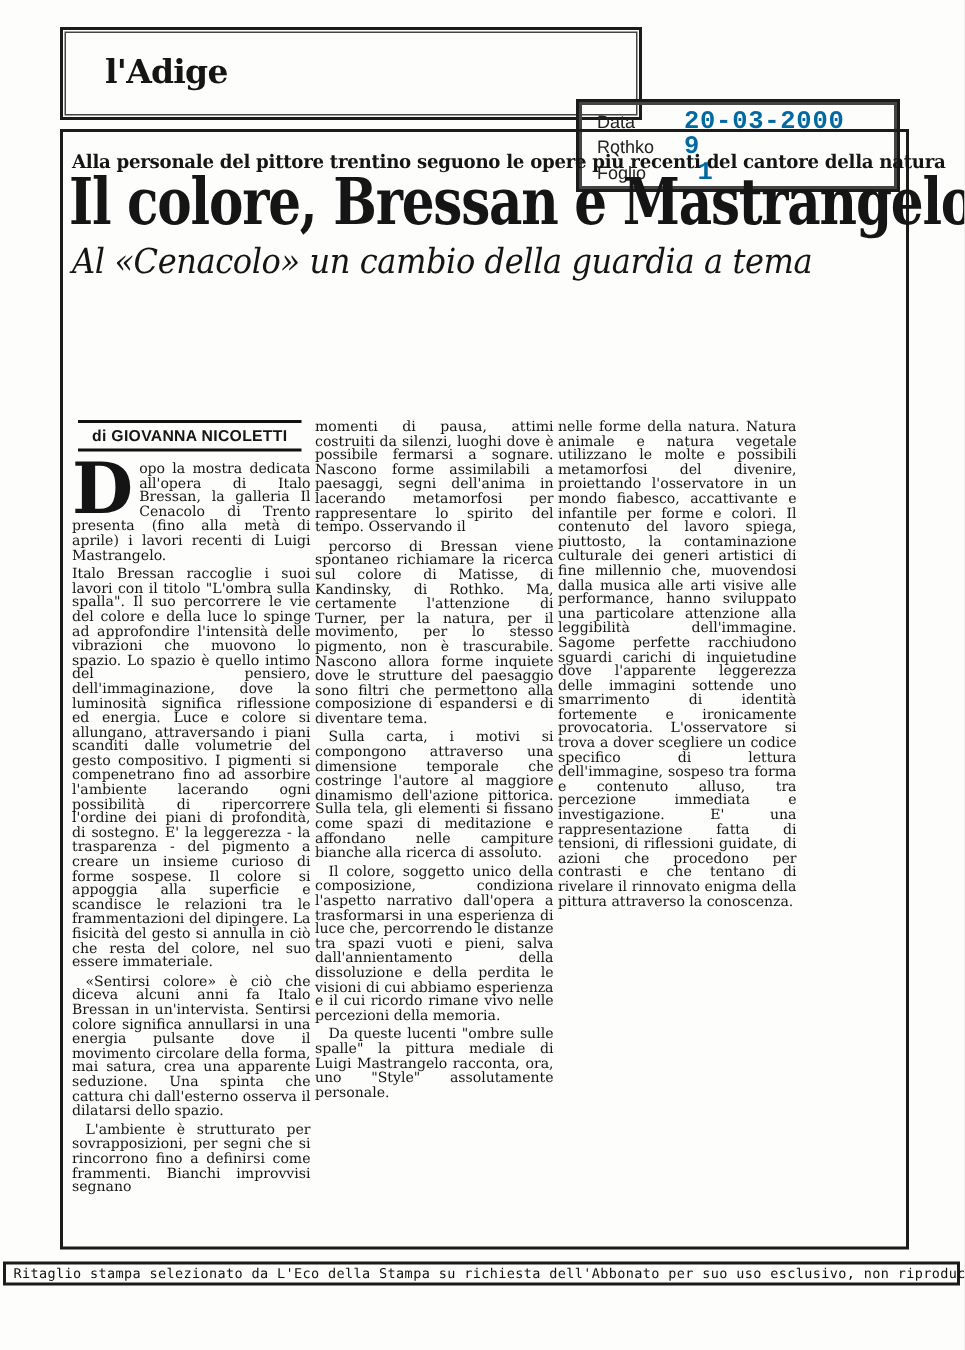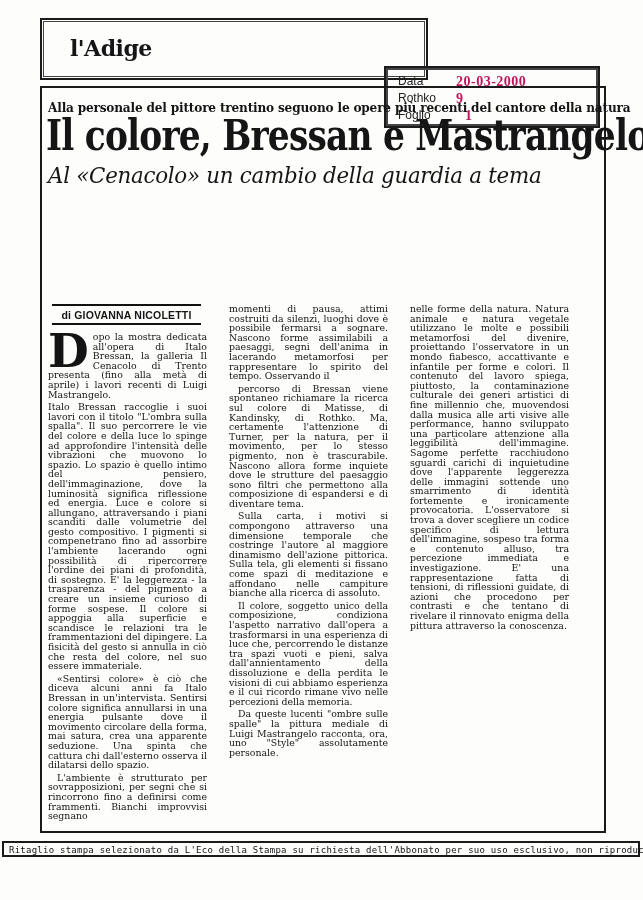--- a/index.html
+++ b/index.html
@@ -24,22 +24,22 @@
     border:2px solid #1b1b1b; box-shadow:0 0 0 2px #444 inset;
     padding:5px 0 0 12px;
     margin-top:48px;
   }
   .meta-row { display:flex; line-height:17px; }
   .meta-label {
     width:58px; font-family:"Liberation Sans", sans-serif;
     font-size:12px; color:#222;
   }
   .meta-value {
-    font-family:Liberation Serif, serif; font-size:14px;
-    font-weight:bold; color:#be185d; letter-spacing:0.5px;
+    font-family:Liberation Mono, monospace; font-size:17px;
+    font-weight:bold; color:#0369a1; letter-spacing:0.5px;
   }
   .meta-value.foglio { padding-left:9px; }
   
   .article-box {
     position:absolute; left:40px; top:86px; width:566px; height:747px;
     border:2px solid #1b1b1b;
     padding-left:38px;
   }
   .kicker {
     position:absolute; left:6px; top:12px; width:540px;
@@ -54,21 +54,21 @@
     transform:scaleX(0.80); transform-origin:left;
   }
   .subhead {
     position:absolute; left:6px; top:74px;
     font-style:italic; font-size:23px; letter-spacing:-0.3px;
     white-space:nowrap; transform:scaleX(0.93); transform-origin:left;
   }
   
   .columns {
     position:absolute; left:6px; top:192px; width:552px;
-    display:flex; gap:22px;margin-top:24px;
+    display:flex; gap:3px;
   }
   .col { width:159px; }
   .byline-box {
     border-top:2px solid #111; border-bottom:2px solid #111;
     margin:0 6px 7px 4px; padding:3px 0 2px 0;
     text-align:center;
     font-family:"Liberation Sans", sans-serif; font-weight:bold;
     font-size:10.5px; line-height:12px; letter-spacing:0.2px;
   }
   .col p {

